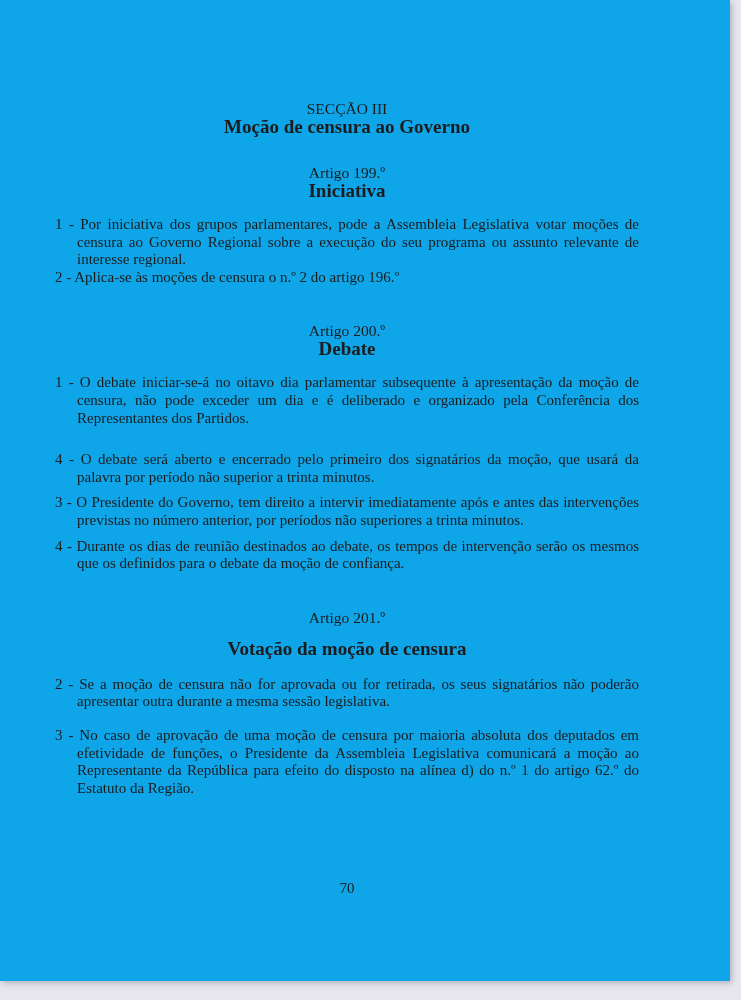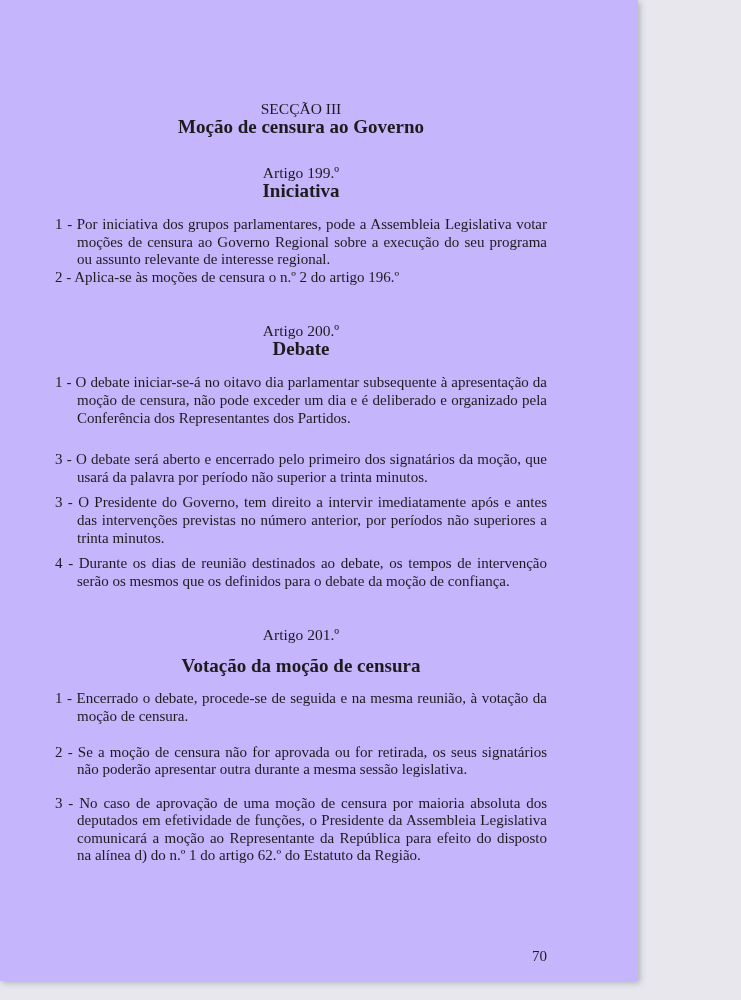--- a/index.html
+++ b/index.html
@@ -5,22 +5,22 @@
   * { margin: 0; padding: 0; box-sizing: border-box; }
   html, body {
     width: 741px; height: 1000px;
     overflow: hidden;
     background: #e7e7ed;
     font-family: "Liberation Serif", "DejaVu Serif", serif;
   }
   .page {
     position: absolute;
     top: 0; left: 0;
-    width: 638px; height: 981px;
-    background: #c4b5fd;
+    width: 730px; height: 981px;
+    background: #0ea5e9;
     box-shadow: 2px 2px 6px rgba(110,110,135,0.45);
     color: #1c1c1c;
   }
   .content {
     padding: 100px 91px 0 55px;
     font-size: 15px;
     line-height: 17.6px;
   }
   .center { text-align: center; }
   .section-label {
@@ -44,21 +44,21 @@
   .mt13 { margin-top: 13px; }
   .mt15 { margin-top: 15px; }
   .mt16 { margin-top: 16px; }
   .mt18 { margin-top: 18px; font-family: Liberation Serif, serif; }
   .mt20 { margin-top: 8px; }
   .mt24 { margin-top: 24px; }
   .mt26 { margin-top: 36px; }
   .mt28 { margin-top: 28px; text-align: center; }
   .footer {
     margin-top: 82px;
-    text-align: right;
+    text-align: center;
     font-size: 15px;
     line-height: 18px;
   }
 </style>
 </head>
 <body>
 
 <div class="page">
   <div class="content">
 
@@ -66,25 +66,24 @@
     <div class="center section-title">Moção de censura ao Governo</div>
 
     <div class="center article-number mt28">Artigo 199.º</div>
     <div class="center article-title">Iniciativa</div>
     <p class="item mt16">1 - Por iniciativa dos grupos parlamentares, pode a Assembleia Legislativa votar moções de censura ao Governo Regional sobre a execução do seu programa ou assunto relevante de interesse regional.</p>
     <p class="item">2 - Aplica-se às moções de censura o n.º 2 do artigo 196.º</p>
 
     <div class="center article-number mt26">Artigo 200.º</div>
     <div class="center article-title">Debate</div>
     <p class="item mt16">1 - O debate iniciar-se-á no oitavo dia parlamentar subsequente à apresentação da moção de censura, não pode exceder um dia e é deliberado e organizado pela Conferência dos Representantes dos Partidos.</p>
-    <p class="item mt24">3 - O debate será aberto e encerrado pelo primeiro dos signatários da moção, que usará da palavra por período não superior a trinta minutos.</p>
+    <p class="item mt24">4 - O debate será aberto e encerrado pelo primeiro dos signatários da moção, que usará da palavra por período não superior a trinta minutos.</p>
     <p class="item mt20">3 - O Presidente do Governo, tem direito a intervir imediatamente após e antes das intervenções previstas no número anterior, por períodos não superiores a trinta minutos.</p>
     <p class="item mt20">4 - Durante os dias de reunião destinados ao debate, os tempos de intervenção serão os mesmos que os definidos para o debate da moção de confiança.</p>
 
     <div class="center article-number mt26">Artigo 201.º</div>
     <div class="center article-title mt13">Votação da moção de censura</div>
-    <p class="item mt15">1 - Encerrado o debate, procede-se de seguida e na mesma reunião, à votação da moção de censura.</p>
     <p class="item mt18">2 - Se a moção de censura não for aprovada ou for retirada, os seus signatários não poderão apresentar outra durante a mesma sessão legislativa.</p>
     <p class="item mt16">3 - No caso de aprovação de uma moção de censura por maioria absoluta dos deputados em efetividade de funções, o Presidente da Assembleia Legislativa comunicará a moção ao Representante da República para efeito do disposto na alínea d) do n.º 1 do artigo 62.º do Estatuto da Região.</p>
 
     <div class="footer">70</div>
   </div>
 </div>
 
 </body></html>

